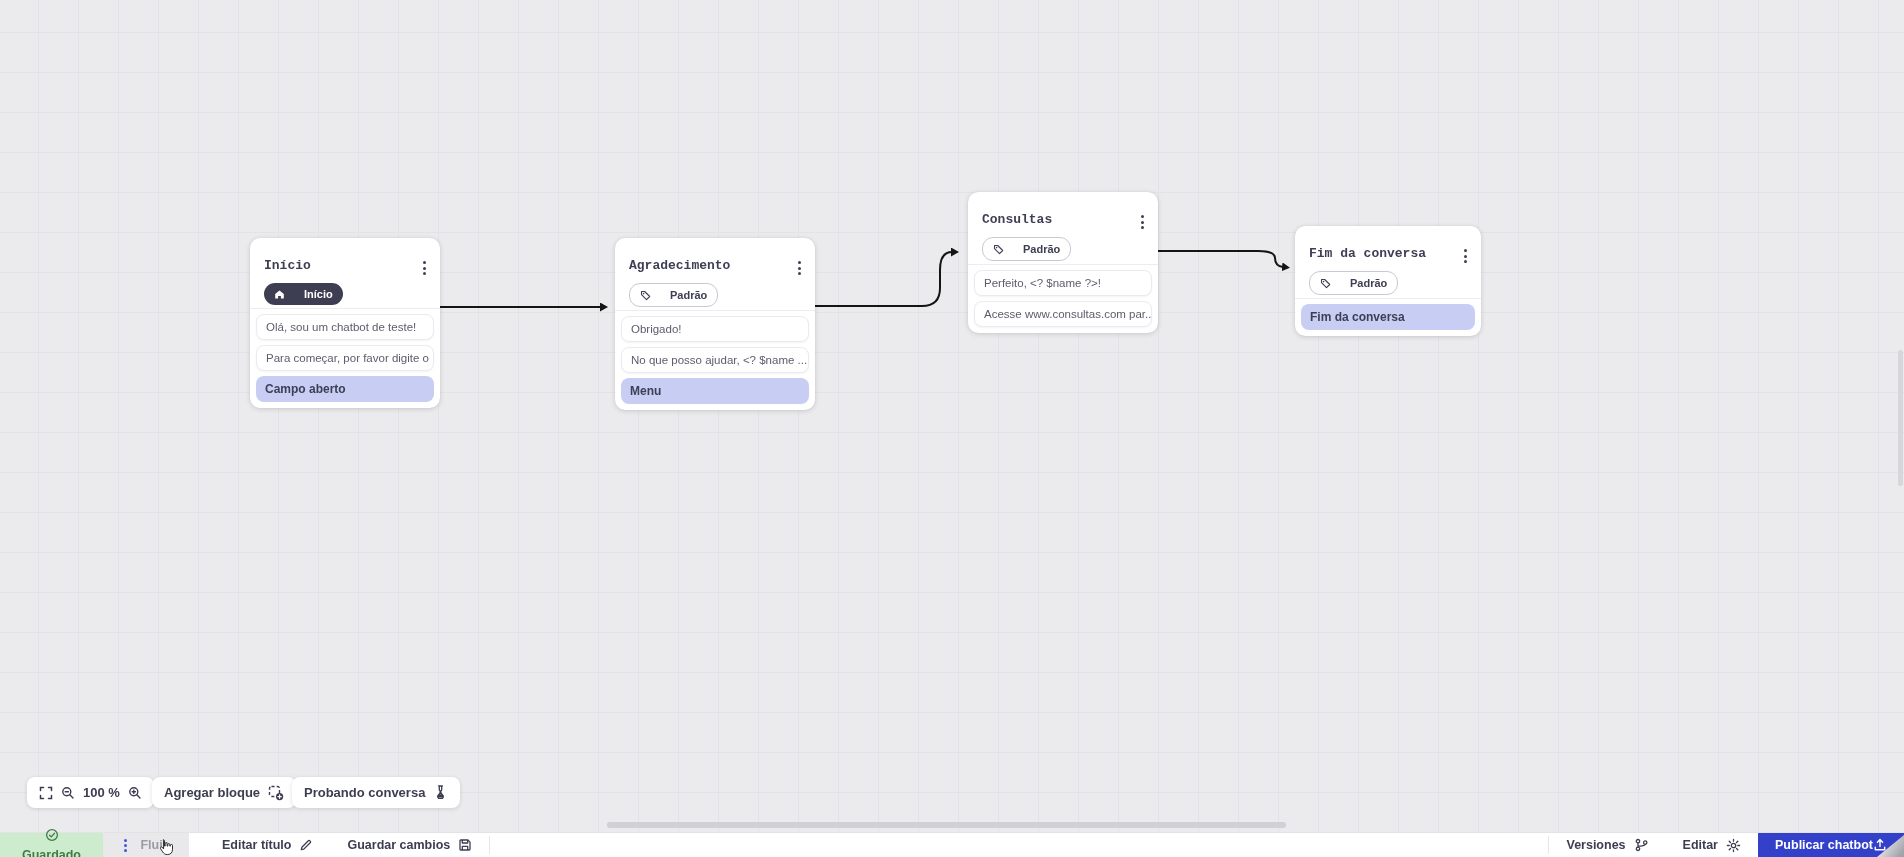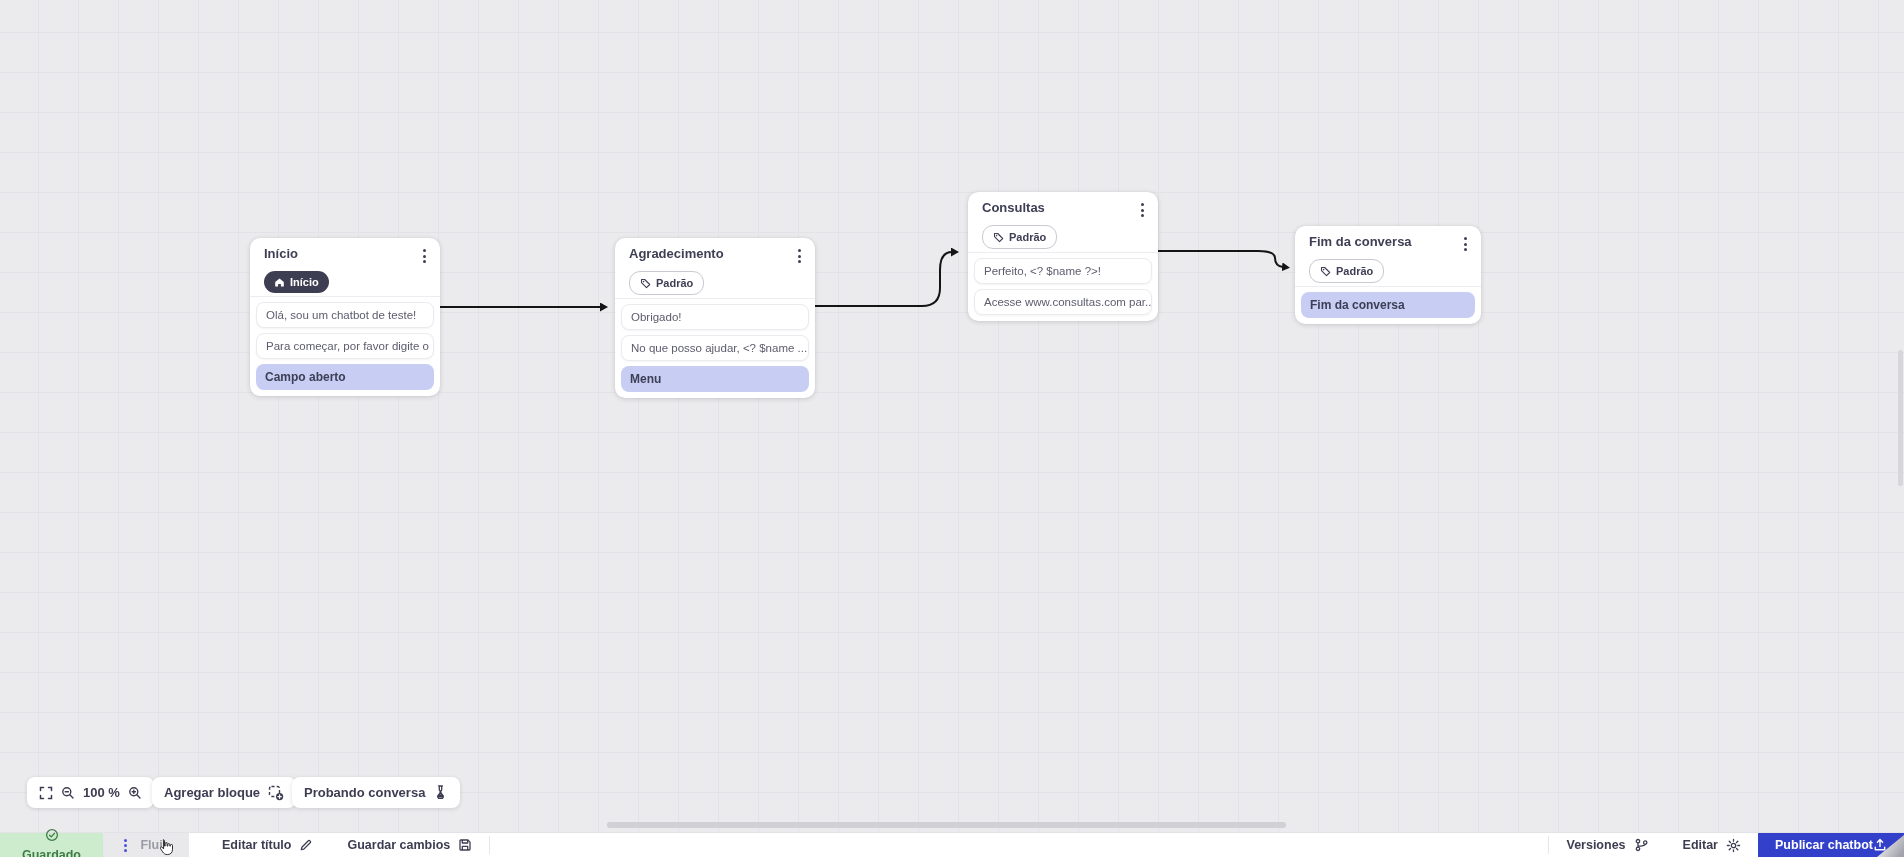--- a/index.html
+++ b/index.html
@@ -10,27 +10,27 @@
     background-color:#ebebed;
     background-image:linear-gradient(#e3e3e7 1px,transparent 1px),
                      linear-gradient(90deg,#e3e3e7 1px,transparent 1px);
     background-size:40px 40px;background-position:38px 32px;}
   .connections{position:absolute;left:0;top:0;pointer-events:none;}
 
   
   .node{position:absolute;background:#fff;border-radius:10px;
     box-shadow:0 1px 5px rgba(30,30,55,.16),0 0 1px rgba(30,30,55,.12);}
   .node-title-row{display:flex;justify-content:space-between;align-items:flex-start;
-    padding:8px 10px 0 14px;}
+    padding:20px 10px 0 14px;font-family:Liberation Mono, monospace;}
   .node-title{font-size:13px;font-weight:700;color:#3e3e54;line-height:15px;}
   .kebab{display:flex;flex-direction:column;gap:2.5px;align-items:center;
     padding:3px 4px;cursor:pointer;}
   .kebab i{width:3px;height:3px;border-radius:50%;background:#3e3e54;display:block;}
   .badge-row{padding:5px 14px 3px;border-bottom:1px solid #ededf1;}
-  .badge{display:inline-flex;align-items:center;gap:5px;height:21px;border-radius:11px;
+  .badge{display:inline-flex;align-items:center;gap:19px;height:21px;border-radius:11px;
     padding:11px 10px;font-size:11px;font-weight:700;box-sizing:border-box;}
   .badge.dark{background:#3e3e52;color:#fff;}
   .badge.outline{border:1px solid #c9c9d3;color:#3e3e54;background:#fff;}
   .node-body{display:flex;flex-direction:column;gap:5px;padding:5px 6px 6px;}
   .msg{height:24px;display:flex;align-items:center;border:1px solid #ebebef;
     border-radius:8px;padding:0 9px;background:#fff;
     box-shadow:0 1px 2px rgba(30,30,55,.05);font-size:11.5px;color:#5c5c6e;
     white-space:nowrap;overflow:hidden;}
   .msg.hl{height:26px;background:#c7cdf3;border:none;box-shadow:none;
     font-weight:700;color:#3c3f55;font-size:12px;padding:0 9px;}

